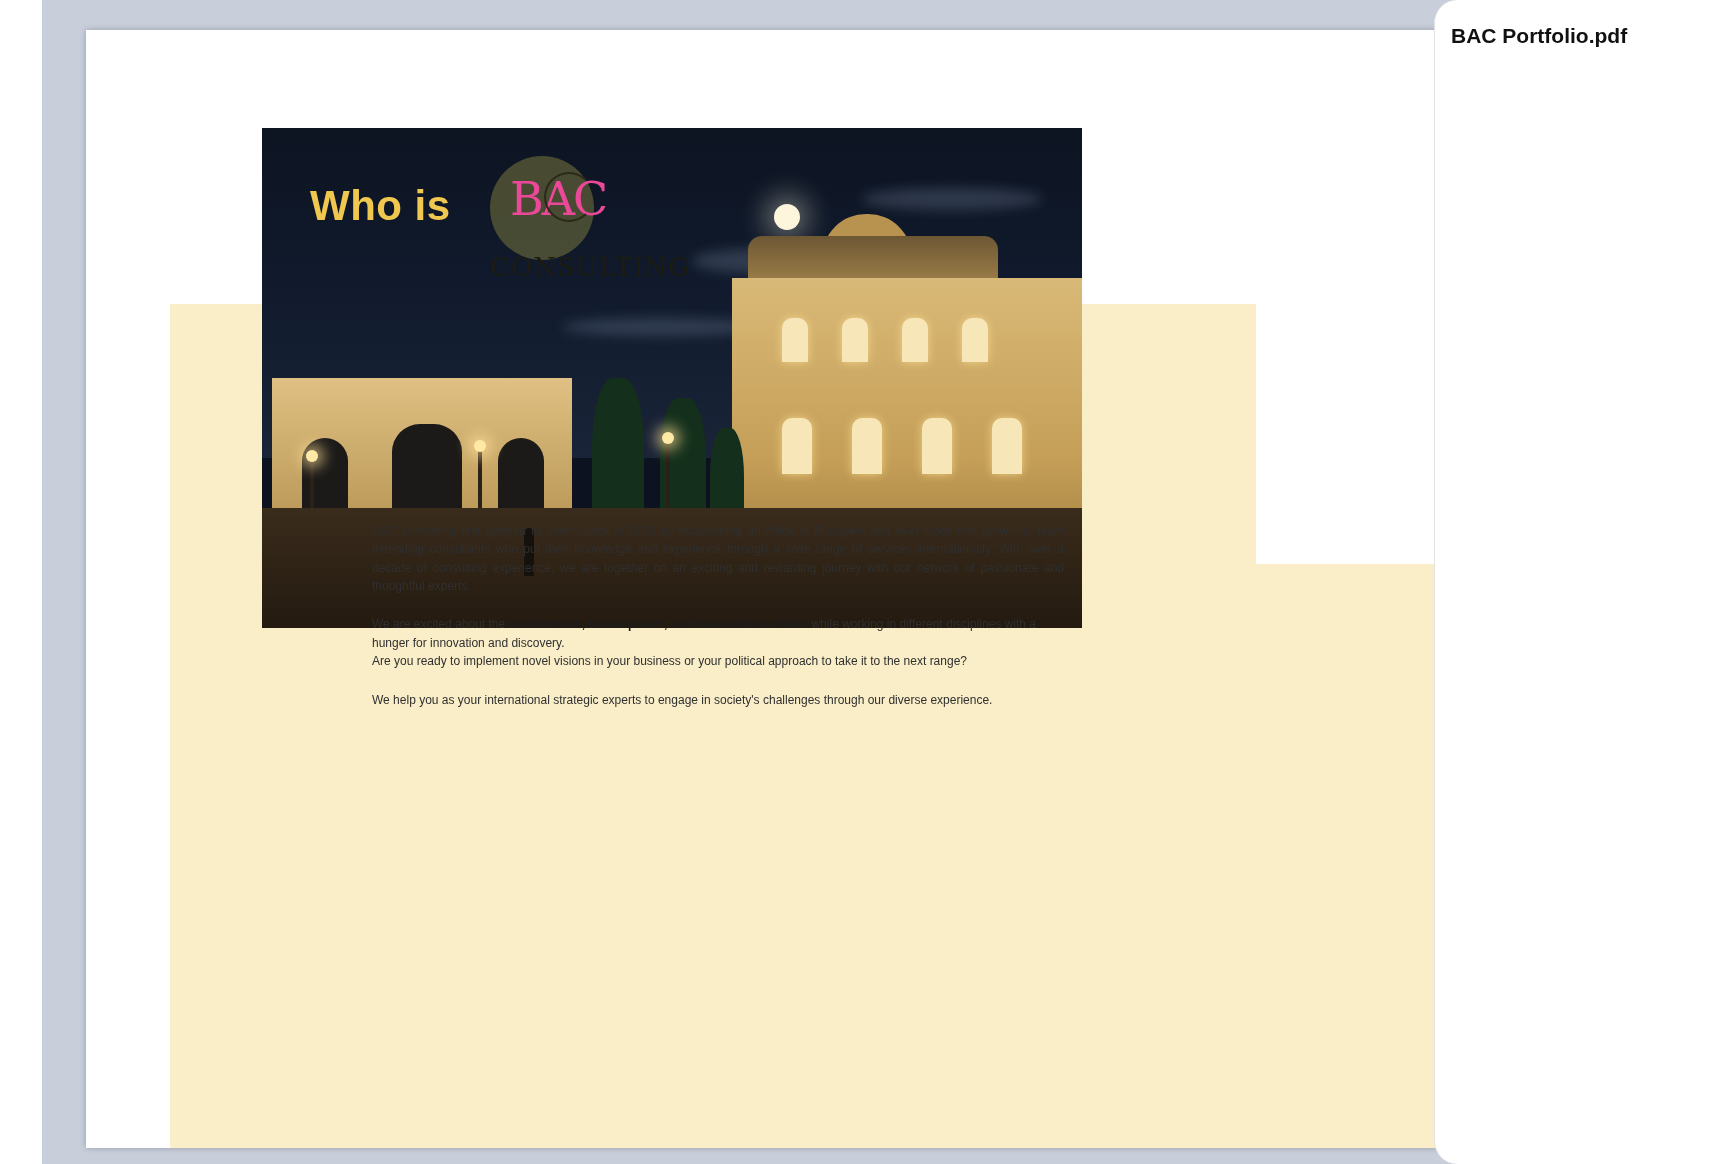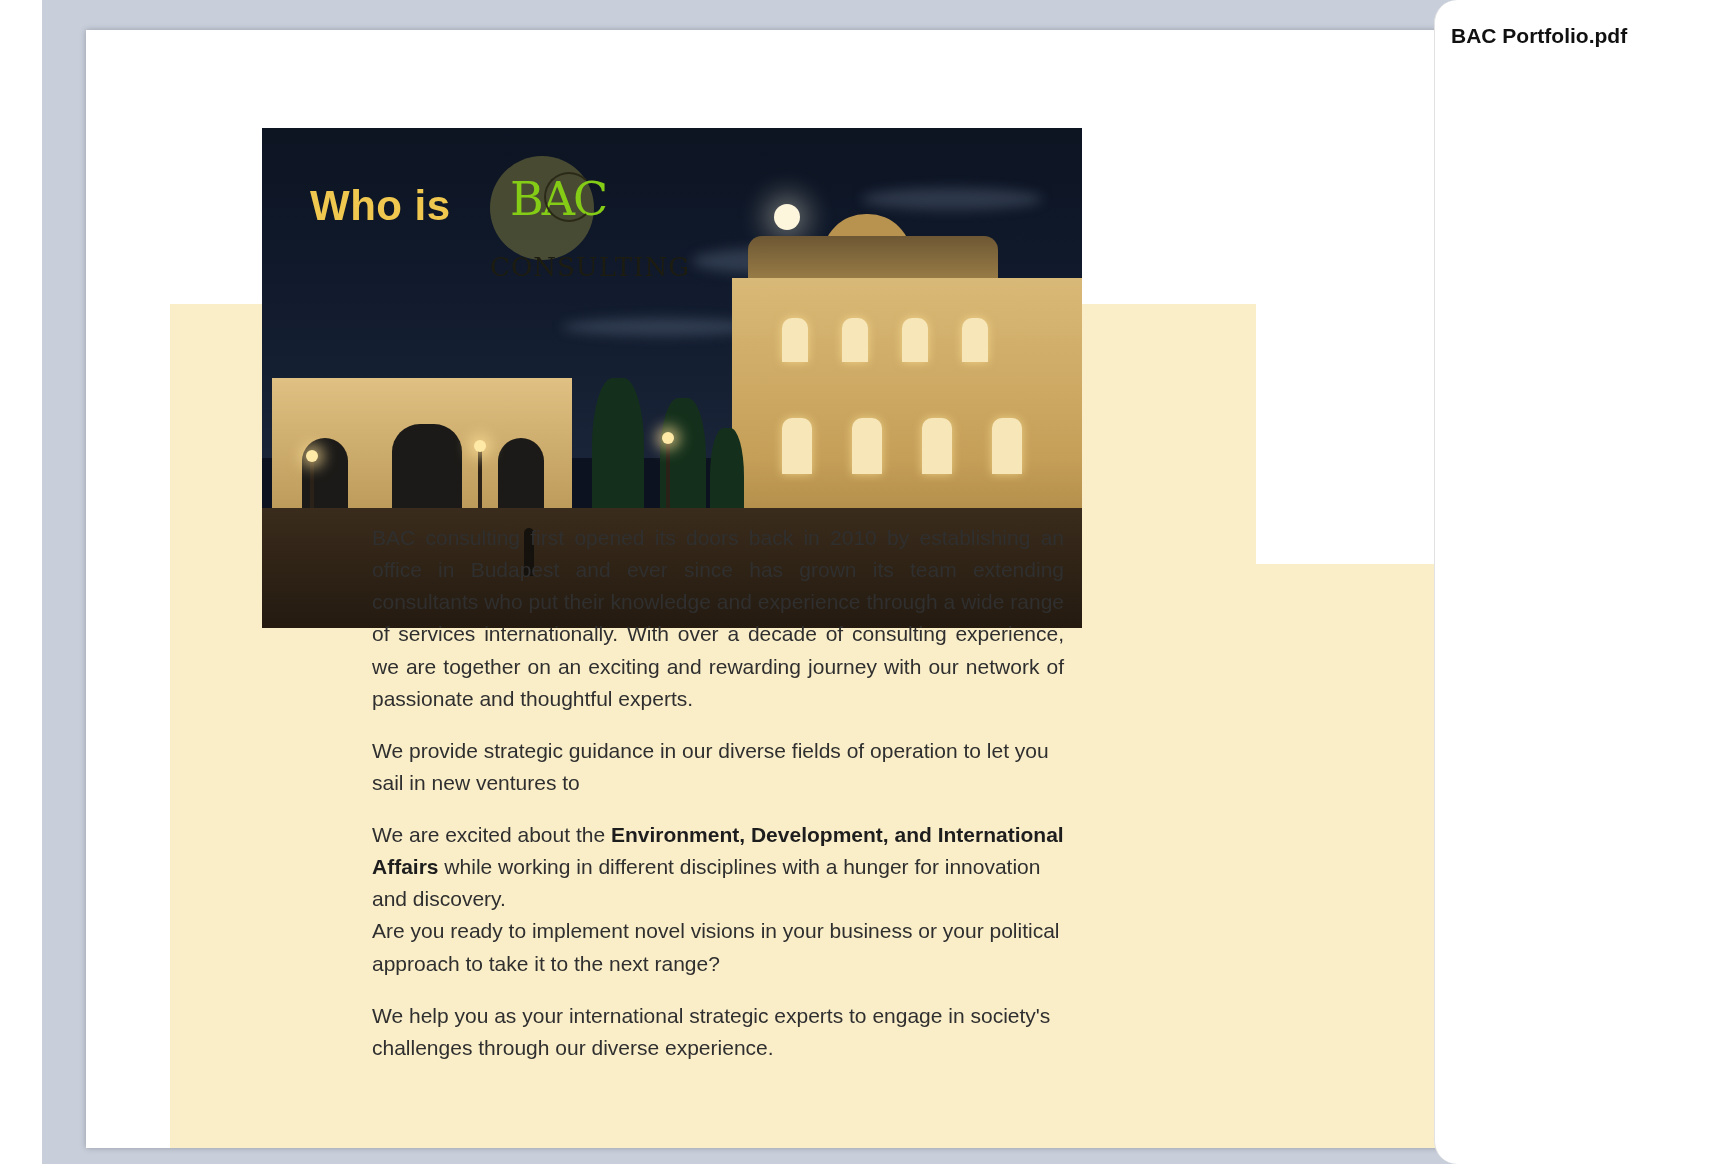--- a/index.html
+++ b/index.html
@@ -180,21 +180,21 @@
     width: 104px;
     height: 104px;
     border-radius: 50%;
     background: rgba(120,118,60,0.55);
   }
   .logo-bac {
     position: absolute;
     left: 248px;
     top: 44px;
     font-size: 46px;
-    color: #84cc16;
+    color: #ec4899;
     font-family: "DejaVu Serif", serif;
     letter-spacing: -2px;
   }
   .logo-c {
     position: absolute;
     left: 282px;
     top: 44px;
     width: 46px;
     height: 46px;
     border: 2px solid #2b2a18;
@@ -211,21 +211,21 @@
     font-family: "DejaVu Serif", serif;
     text-align: center;
   }
   
   .copy {
     position: absolute;
     left: 286px;
     top: 492px;
     width: 692px;
     color: #2f2f2f;
-    font-size: 21px;
+    font-size: 12px;
     line-height: 1.53;
   }
   .copy p {
     margin: 0 0 20px 0;
     text-align: justify;
   }
   .copy p.nojust {
     text-align: left;
   }
   .copy .italic {
@@ -311,21 +311,20 @@
 
       <div class="hero-title">Who is</div>
       <div class="logo-circle"></div>
       <div class="logo-bac">BAC</div>
       <div class="logo-c"></div>
       <div class="logo-sub">CONSULTING</div>
     </div>
 
     <div class="copy">
       <p>BAC consulting first opened its doors back in 2010 by establishing an office in Budapest and ever since has grown its team extending consultants who put their knowledge and experience through a wide range of services internationally. With over a decade of consulting experience, we are together on an exciting and rewarding journey with our network of passionate and thoughtful experts.</p>
-      <p class="nojust">We provide strategic guidance in our diverse fields of operation to let you sail in new ventures to</p>
       <p class="nojust tight"><span>We are excited about the </span><b>Environment, Development, and International Affairs</b><span> while working in different disciplines with a hunger for innovation and discovery.</span></p>
       <p class="nojust">Are you ready to implement novel visions in your business or your political approach to take it to the next range?</p>
       <p class="nojust">We help you as your international strategic experts to engage in society's challenges through our diverse experience.</p>
     </div>
 
   </div>
 </div>
 
 <div class="side-panel">
   <div class="file-title">BAC Portfolio.pdf</div>

